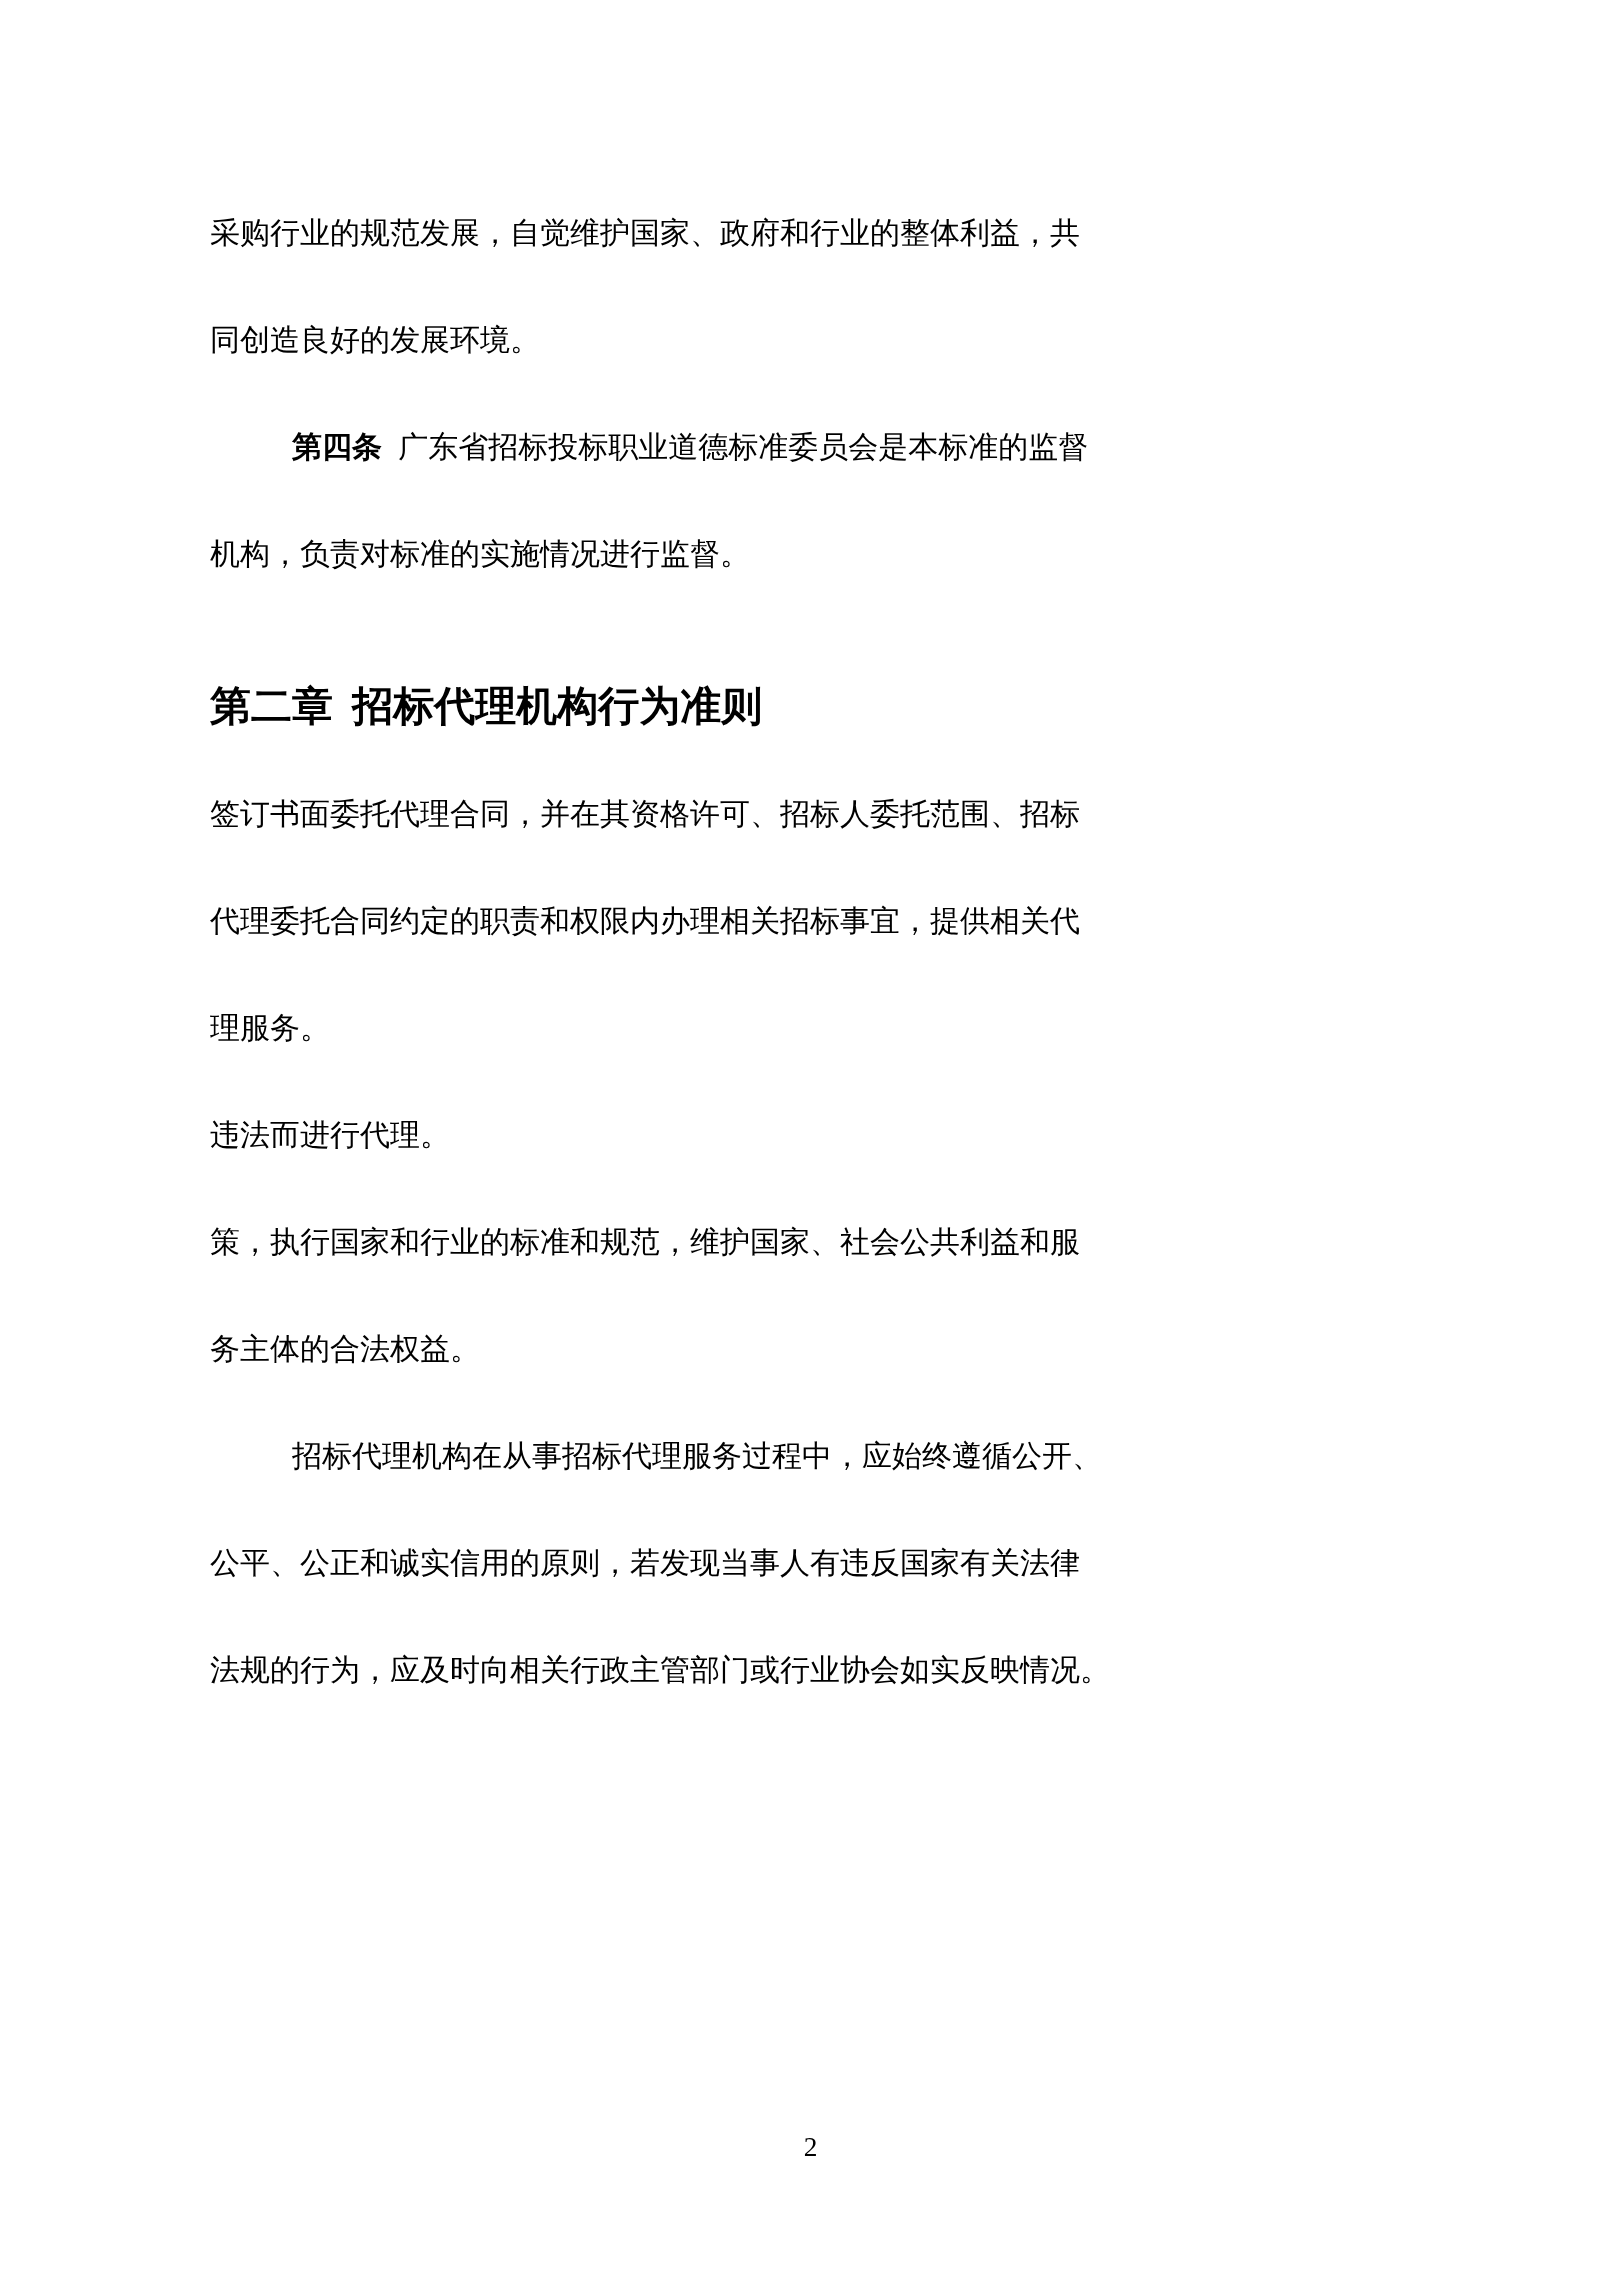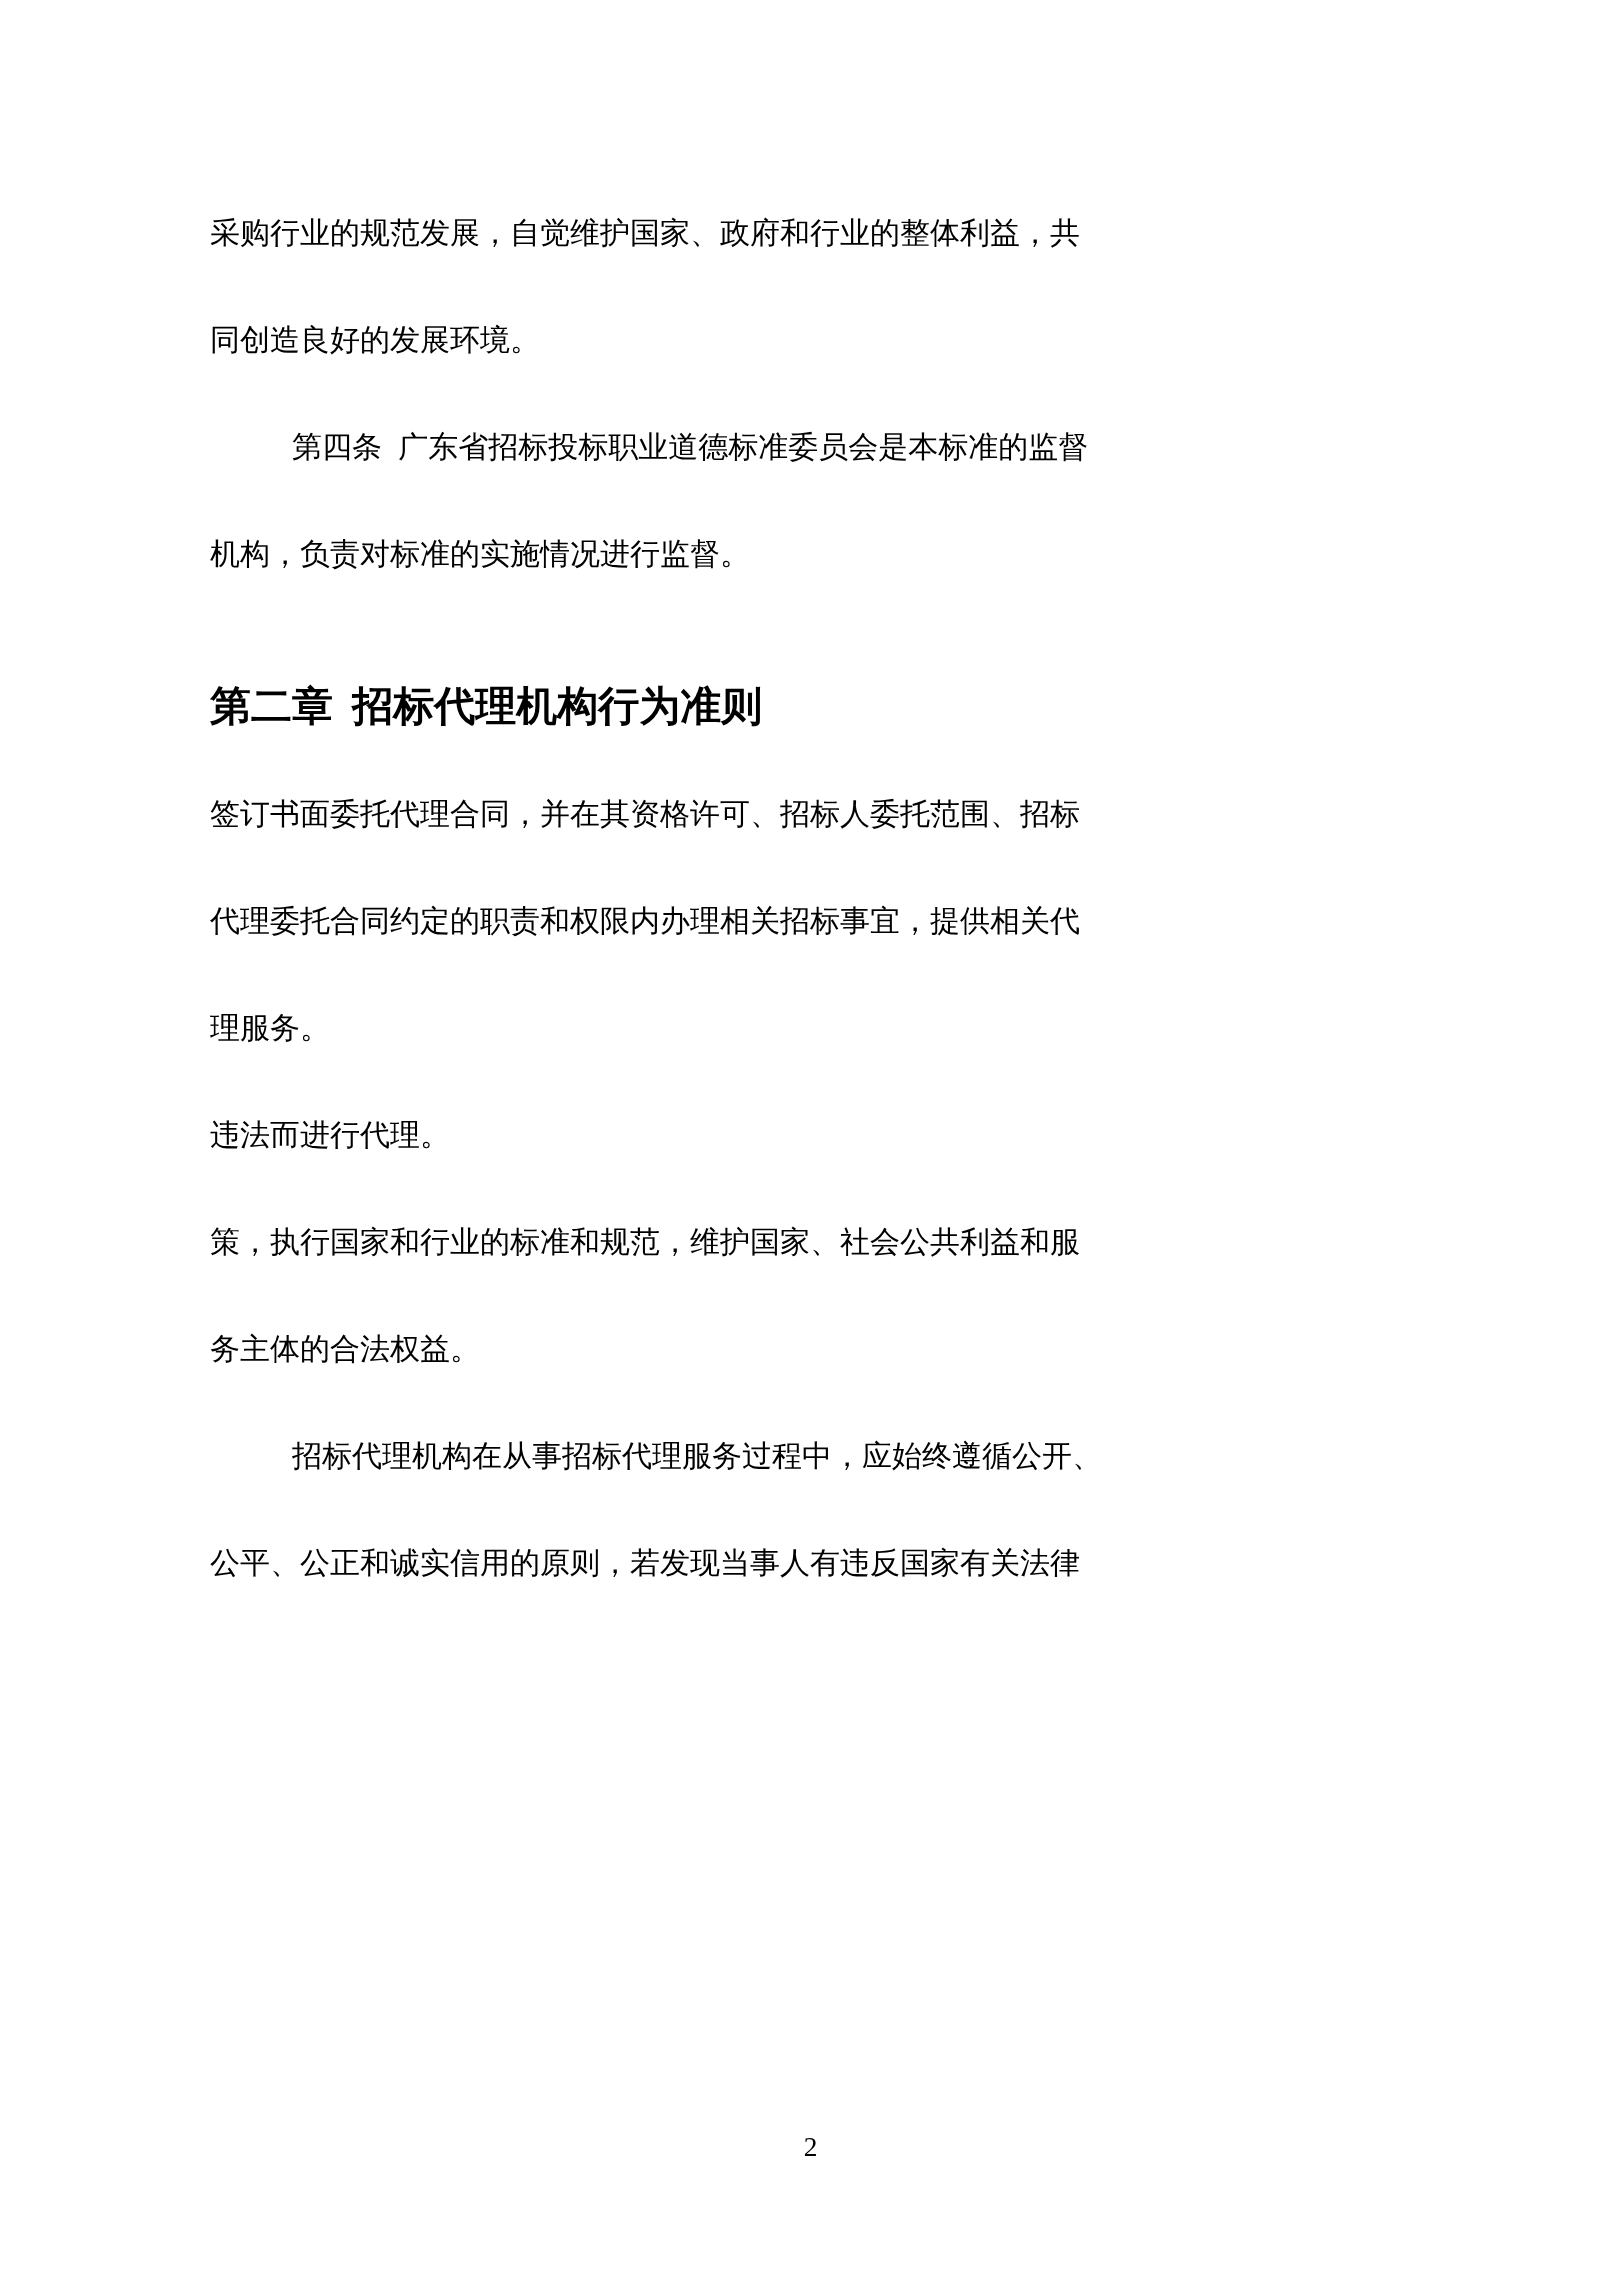--- a/index.html
+++ b/index.html
@@ -36,21 +36,21 @@
     font-size: 41px;
     height: 107px;
     line-height: 107px;
     margin-top: 46px;
     font-weight: bold;
     text-align: left;
     white-space: nowrap;
     word-spacing: 7.8px;
   }
   .bold {
-    font-weight: normal;
+    font-weight: bold;
   }
   .page-number {
     position: absolute;
     left: 0;
     right: 0;
     top: 2131px;
     height: 33px;
     line-height: 33px;
     text-align: center;
     font-size: 27.4px;
@@ -68,16 +68,17 @@
     <div class="line"><span>机构，负责对标准的实施情况进行监督。</span></div>
     <div class="heading"><span>第二章 招标代理机构行为准则</span></div>
     <div class="line"><span>签订书面委托代理合同，并在其资格许可、招标人委托范围、招标</span></div>
     <div class="line"><span>代理委托合同约定的职责和权限内办理相关招标事宜，提供相关代</span></div>
     <div class="line"><span>理服务。</span></div>
     <div class="line"><span>违法而进行代理。</span></div>
     <div class="line"><span>策，执行国家和行业的标准和规范，维护国家、社会公共利益和服</span></div>
     <div class="line"><span>务主体的合法权益。</span></div>
     <div class="line indent"><span>招标代理机构在从事招标代理服务过程中，应始终遵循公开、</span></div>
     <div class="line"><span>公平、公正和诚实信用的原则，若发现当事人有违反国家有关法律</span></div>
+    <div class="line"><span>法规的行为，应及时向相关行政主管部门或行业协会如实反映情况。</span></div>
   </div>
 
 <div class="page-number">2</div>
 
 
 </body></html>

